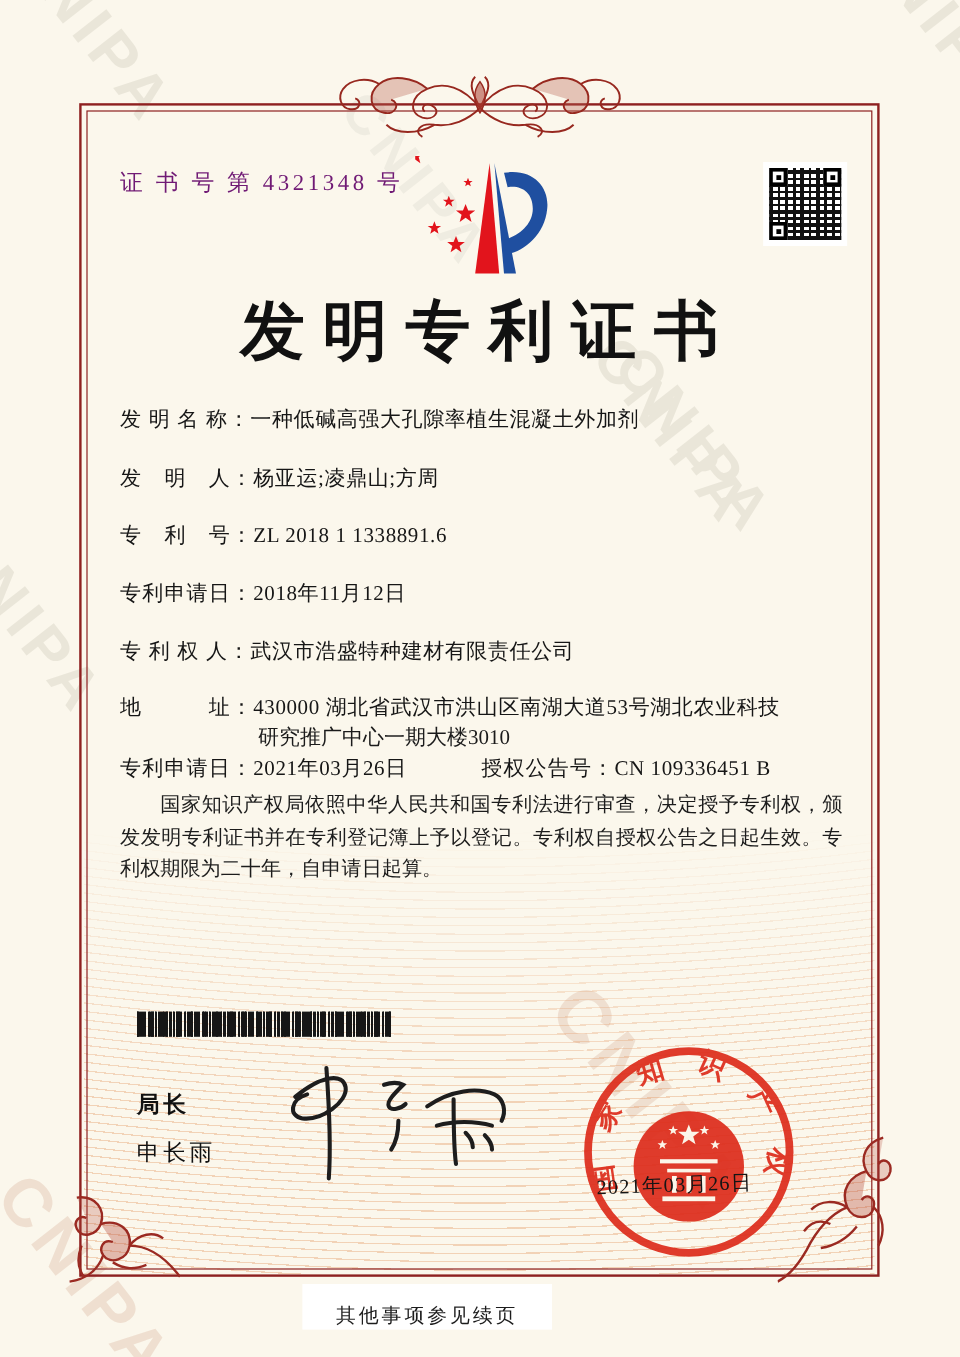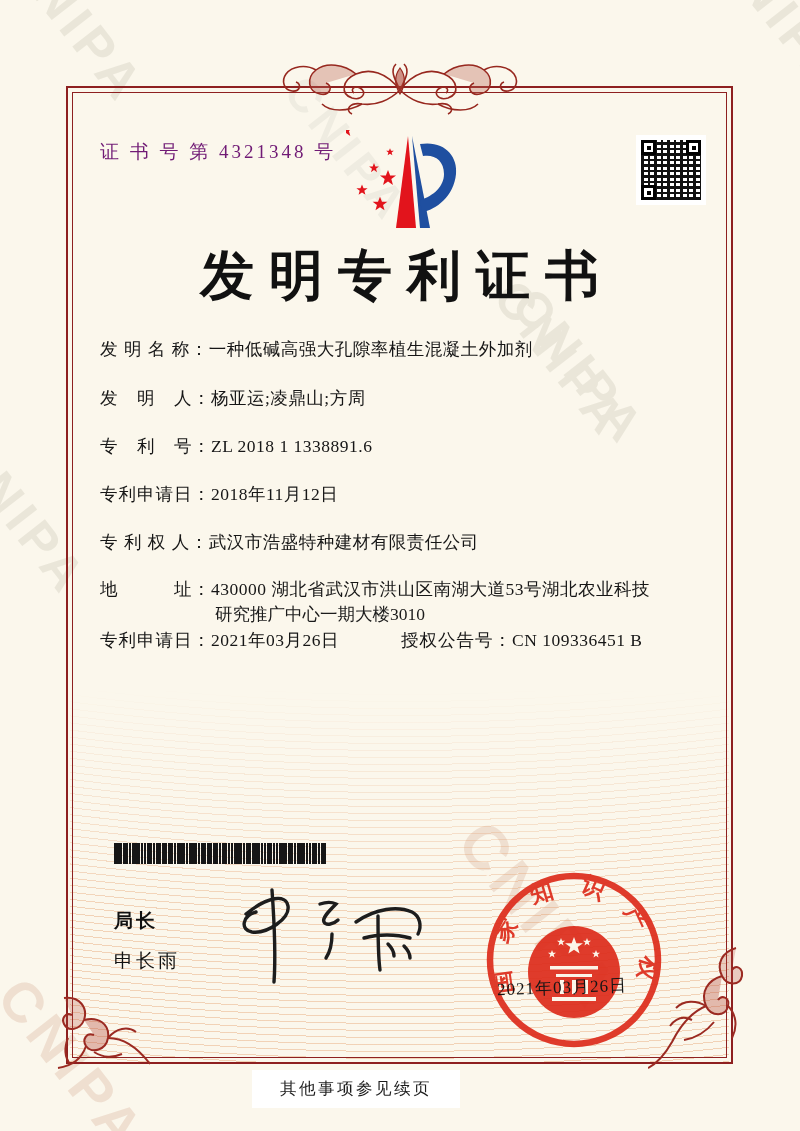--- a/index.html
+++ b/index.html
@@ -103,21 +103,21 @@
     position:absolute; left:497px; top:976px; z-index:6; font-size:17px;
     color:#151515; letter-spacing:1px; transform:rotate(-2deg); white-space:nowrap;
   }
   
   .page-indicator {
     position:absolute; left:320px; top:1033px; z-index:4;
     font-size:12px; color:#2a2a2a; letter-spacing:2px;margin-top:45px;
   }
   .cont-strip {
     position:absolute; left:252px; top:1070px; width:208px; height:38px;
-    background:#ffffff; z-index:4; display:flex; align-items:center; justify-content:center;
+    background:#ffffff; z-index:4; display:flex; align-items:flex-end; justify-content:center;
   }
   .cont-strip span { font-size:16.5px; letter-spacing:2.5px; color:#1c1c1c; }
 </style>
 </head>
 <body>
 
 <span class="wm wm-gray" style="left:-18px; top:-8px; font-size:52px;">CNIPA</span>
 <span class="wm wm-gray" style="left:688px; top:-16px; font-size:52px;">CNIPA</span>
 <span class="wm wm-gray" style="left:262px; top:122px; font-size:46px; color:#efece1;">CNIPA</span>
 <span class="wm wm-gray" style="left:470px; top:330px; font-size:50px; color:#edead f;">CNIPA</span>
@@ -217,20 +217,21 @@
 </div>
 <div class="frow" style="top:577px;">
   <span class="lbl">地　　　址：</span><span class="val">430000 湖北省武汉市洪山区南湖大道53号湖北农业科技</span>
 </div>
 <div class="addr2" style="top:602px;">研究推广中心一期大楼3010</div>
 <div class="frow" style="top:628px;">
   <span class="lbl">专利申请日：</span><span class="val">2021年03月26日</span><span class="lbl pair2">授权公告号：</span><span class="val">CN 109336451 B</span>
 </div>
 
 <div class="body-text">
+  <p>国家知识产权局依照中华人民共和国专利法进行审查，决定授予专利权，颁发发明专利证书并在专利登记簿上予以登记。专利权自授权公告之日起生效。专利权期限为二十年，自申请日起算。</p>
 </div>
 
 <div class="barcode"></div>
 
 <div class="officials" style="top:908px;font-weight:bold;">局长</div>
 <div class="officials" style="top:948px;">申长雨</div>
 
 <svg class="sig" width="205" height="105" viewBox="0 0 205 105">
   <g fill="none" stroke="#1d1d1d" stroke-width="3.4" stroke-linecap="round">
     <path d="M18,32 C40,14 58,12 60,24 C62,36 40,52 24,50 C12,48 14,34 28,30"></path>

